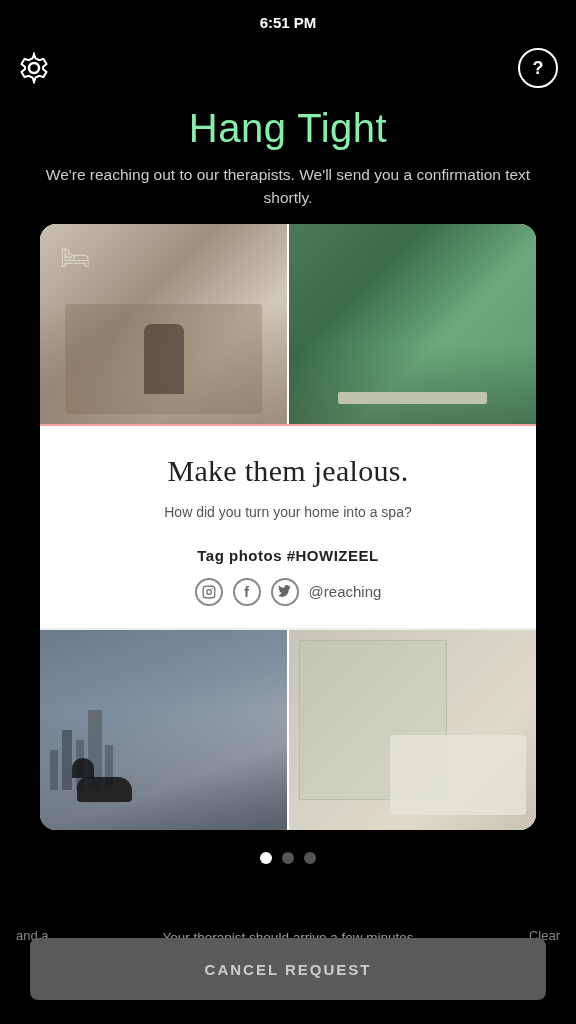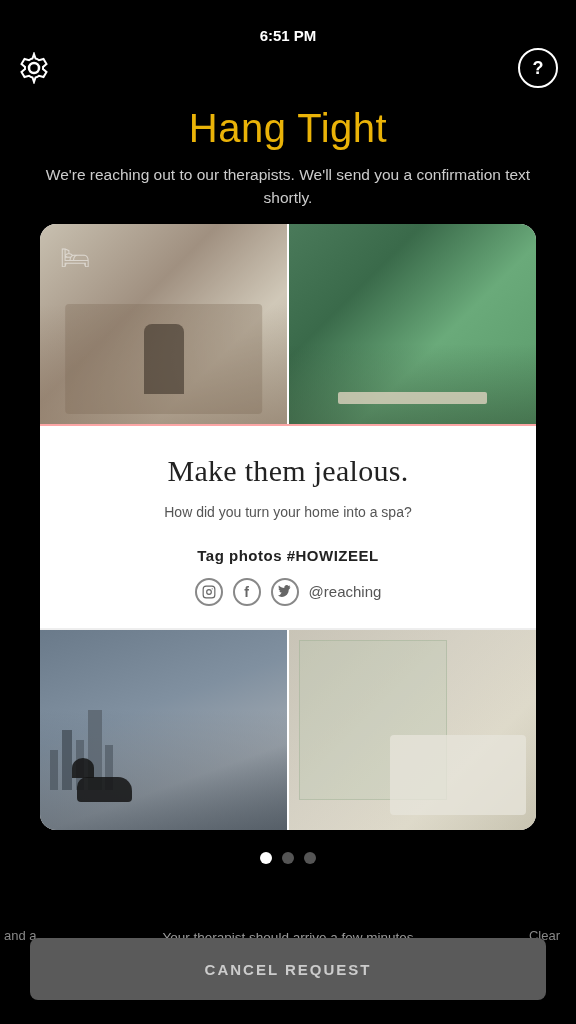--- a/index.html
+++ b/index.html
@@ -11,21 +11,21 @@
       background-color: #000;
       font-family: -apple-system, BlinkMacSystemFont, 'Helvetica Neue', Arial, sans-serif;
       color: #fff;
       overflow-x: hidden;
     }
 
     
     .status-bar {
       display: flex;
       justify-content: center;
-      align-items: flex-end;
+      align-items: center;
       height: 44px;
       position: relative;
     }
     .status-time {
       font-size: 15px;
       font-weight: 600;
       color: #fff;
     }
 
     
@@ -53,21 +53,21 @@
     
     .title-section {
       text-align: center;
       padding: 10px 40px 14px 40px;
     }
     .main-title {
       font-size: 40px;
       font-weight: 300;
       letter-spacing: 0.5px;
       margin-bottom: 12px;
-      color: #eab308;
+      color: #86efac;
     }
     .subtitle {
       font-size: 15.5px;
       color: #ccc;
       line-height: 1.5;
     }
 
     
     .card {
       margin: 0 40px;
@@ -210,21 +210,21 @@
       justify-content: center;
       position: relative;
       overflow: hidden;
     }
     .tip-left {
       position: absolute;
       left: 0;
       top: 14px;
       font-size: 13px;
       color: #888;
-      padding-left: 4px;
+      padding-left: 16px;
       white-space: nowrap;
     }
     .tip-right {
       position: absolute;
       right: 0;
       top: 14px;
       font-size: 13px;
       color: #888;
       padding-right: 16px;
       white-space: nowrap;

